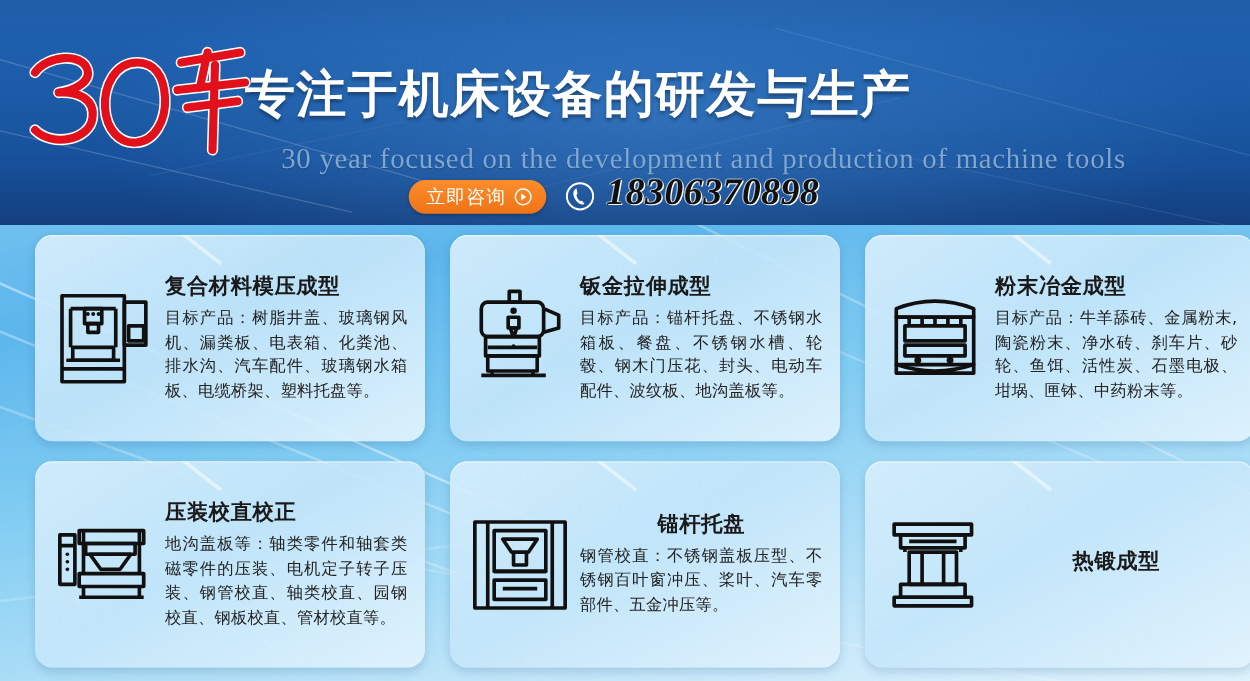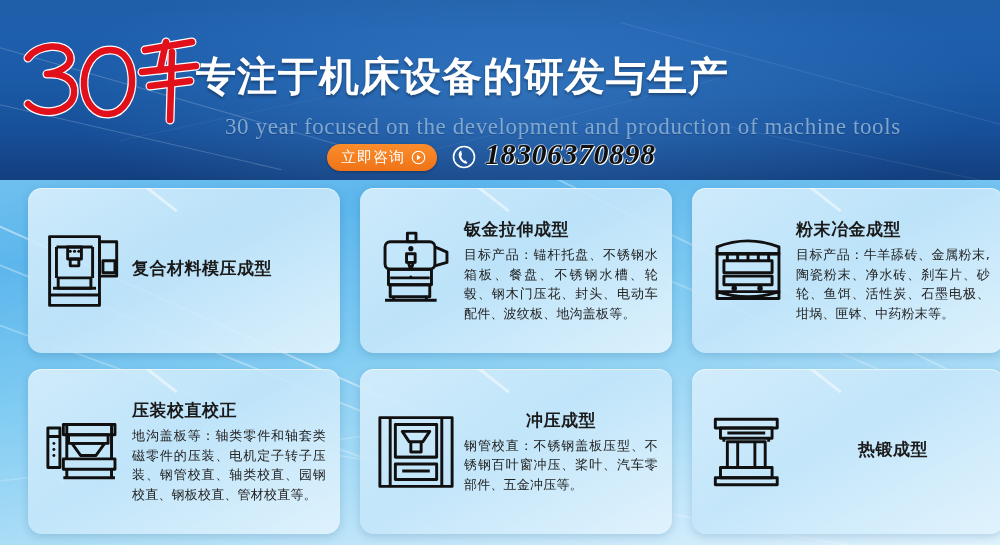--- a/index.html
+++ b/index.html
@@ -237,20 +237,21 @@
             </g>
             <g fill="#101010">
               <circle cx="34" cy="27" r="1.8"></circle>
                 <circle cx="39" cy="27" r="1.8"></circle>
                 <circle cx="44" cy="27" r="1.8"></circle>
             </g>
           </svg>
         </div>
         <div class="card-txt">
           <div class="card-title">复合材料模压成型</div>
+          <div class="card-desc">目标产品：树脂井盖、玻璃钢风机、漏粪板、电表箱、化粪池、排水沟、汽车配件、玻璃钢水箱板、电缆桥架、塑料托盘等。</div>
         </div>
       </div>
 
       <div class="card">
         <div class="card-ico">
           <svg viewBox="0 0 100 100" xmlns="http://www.w3.org/2000/svg" aria-hidden="true">
             <g fill="none" stroke="#101010" stroke-width="3.4" stroke-linejoin="round">
               <rect x="40" y="6" width="10" height="10"></rect>
               <rect x="14" y="16" width="58" height="32" rx="6"></rect>
               <path d="M72 22 L86 28 V40 L72 44"></path>
@@ -332,21 +333,21 @@
               <rect x="26" y="18" width="48" height="38"></rect>
               <path d="M34 26 H66 L58 38 H42 Z"></path>
               <path d="M44 38 V50 H56 V38"></path>
               <path d="M26 56 H74"></path>
               <rect x="26" y="64" width="48" height="18"></rect>
               <path d="M34 72 H66"></path>
             </g>
           </svg>
         </div>
         <div class="card-txt">
-          <div class="card-title center">冲压成型</div>
+          <div class="card-title center">锚杆托盘</div>
           <div class="card-desc">钢管校直：不锈钢盖板压型、不锈钢百叶窗冲压、桨叶、汽车零部件、五金冲压等。</div>
         </div>
       </div>
 
       <div class="card">
         <div class="card-ico">
           <svg viewBox="0 0 100 100" xmlns="http://www.w3.org/2000/svg" aria-hidden="true">
             <g fill="none" stroke="#101010" stroke-width="3.4" stroke-linejoin="round">
               <rect x="12" y="12" width="72" height="10"></rect>
               <rect x="18" y="22" width="60" height="12"></rect>

